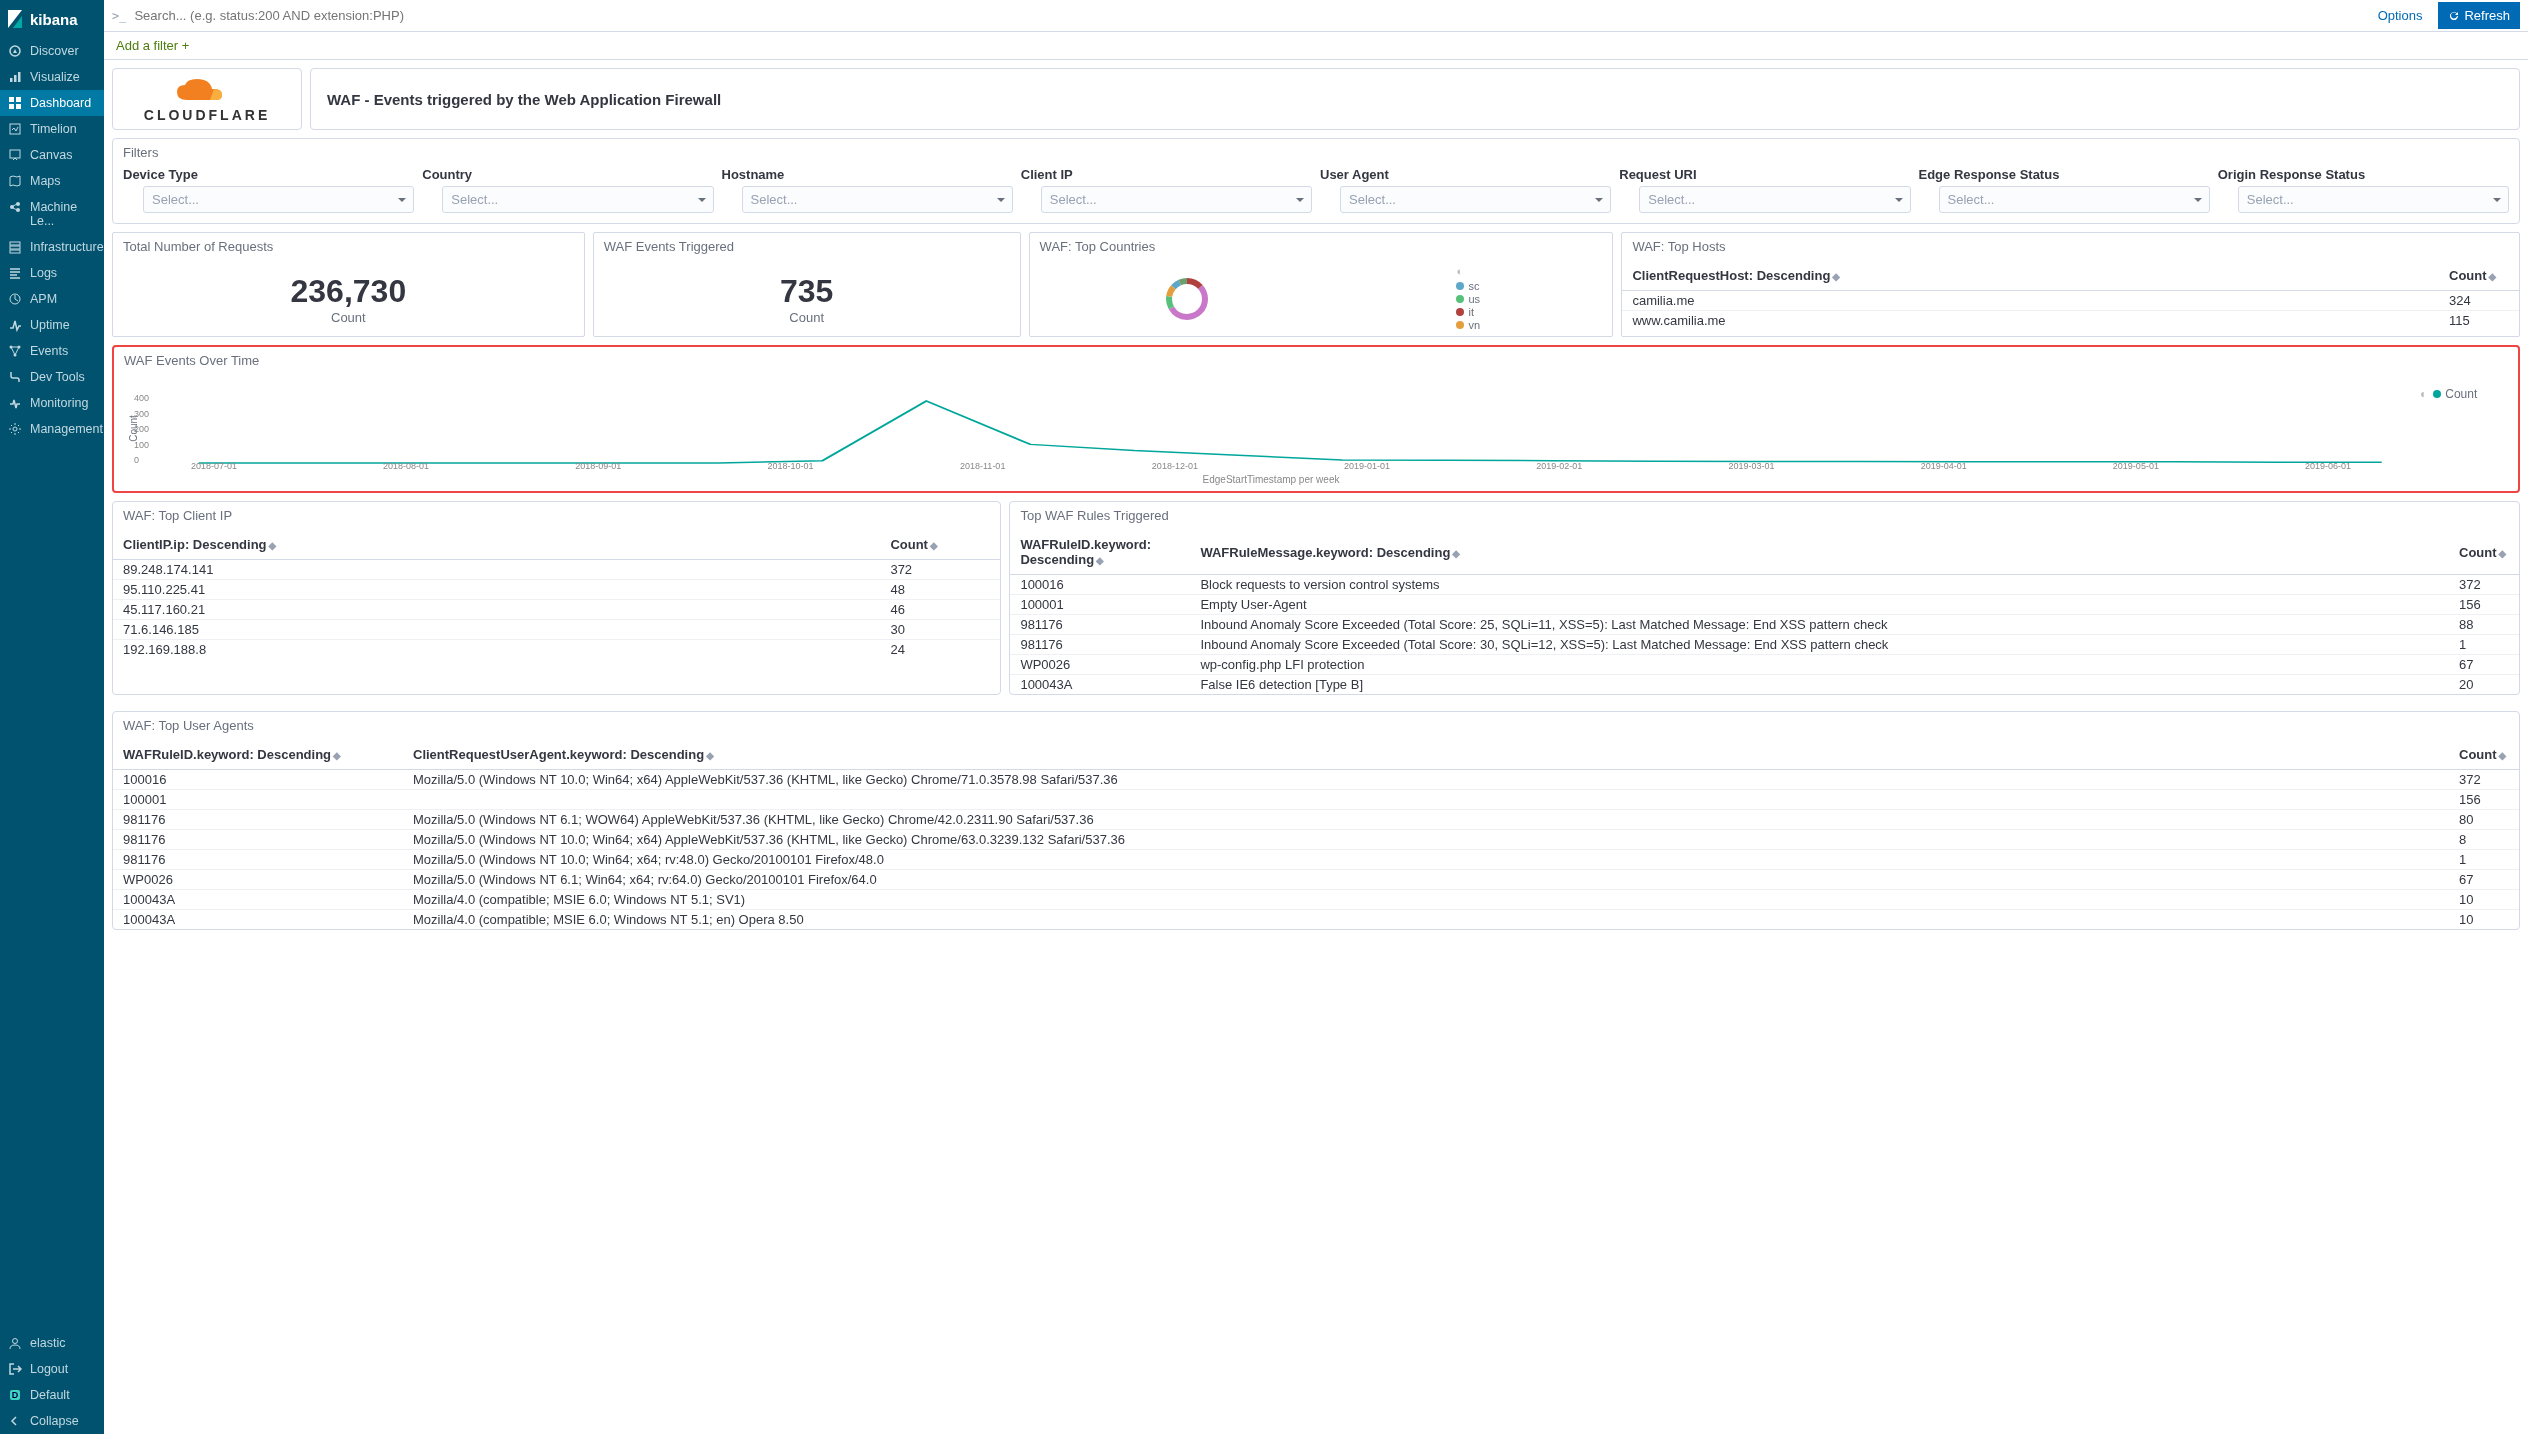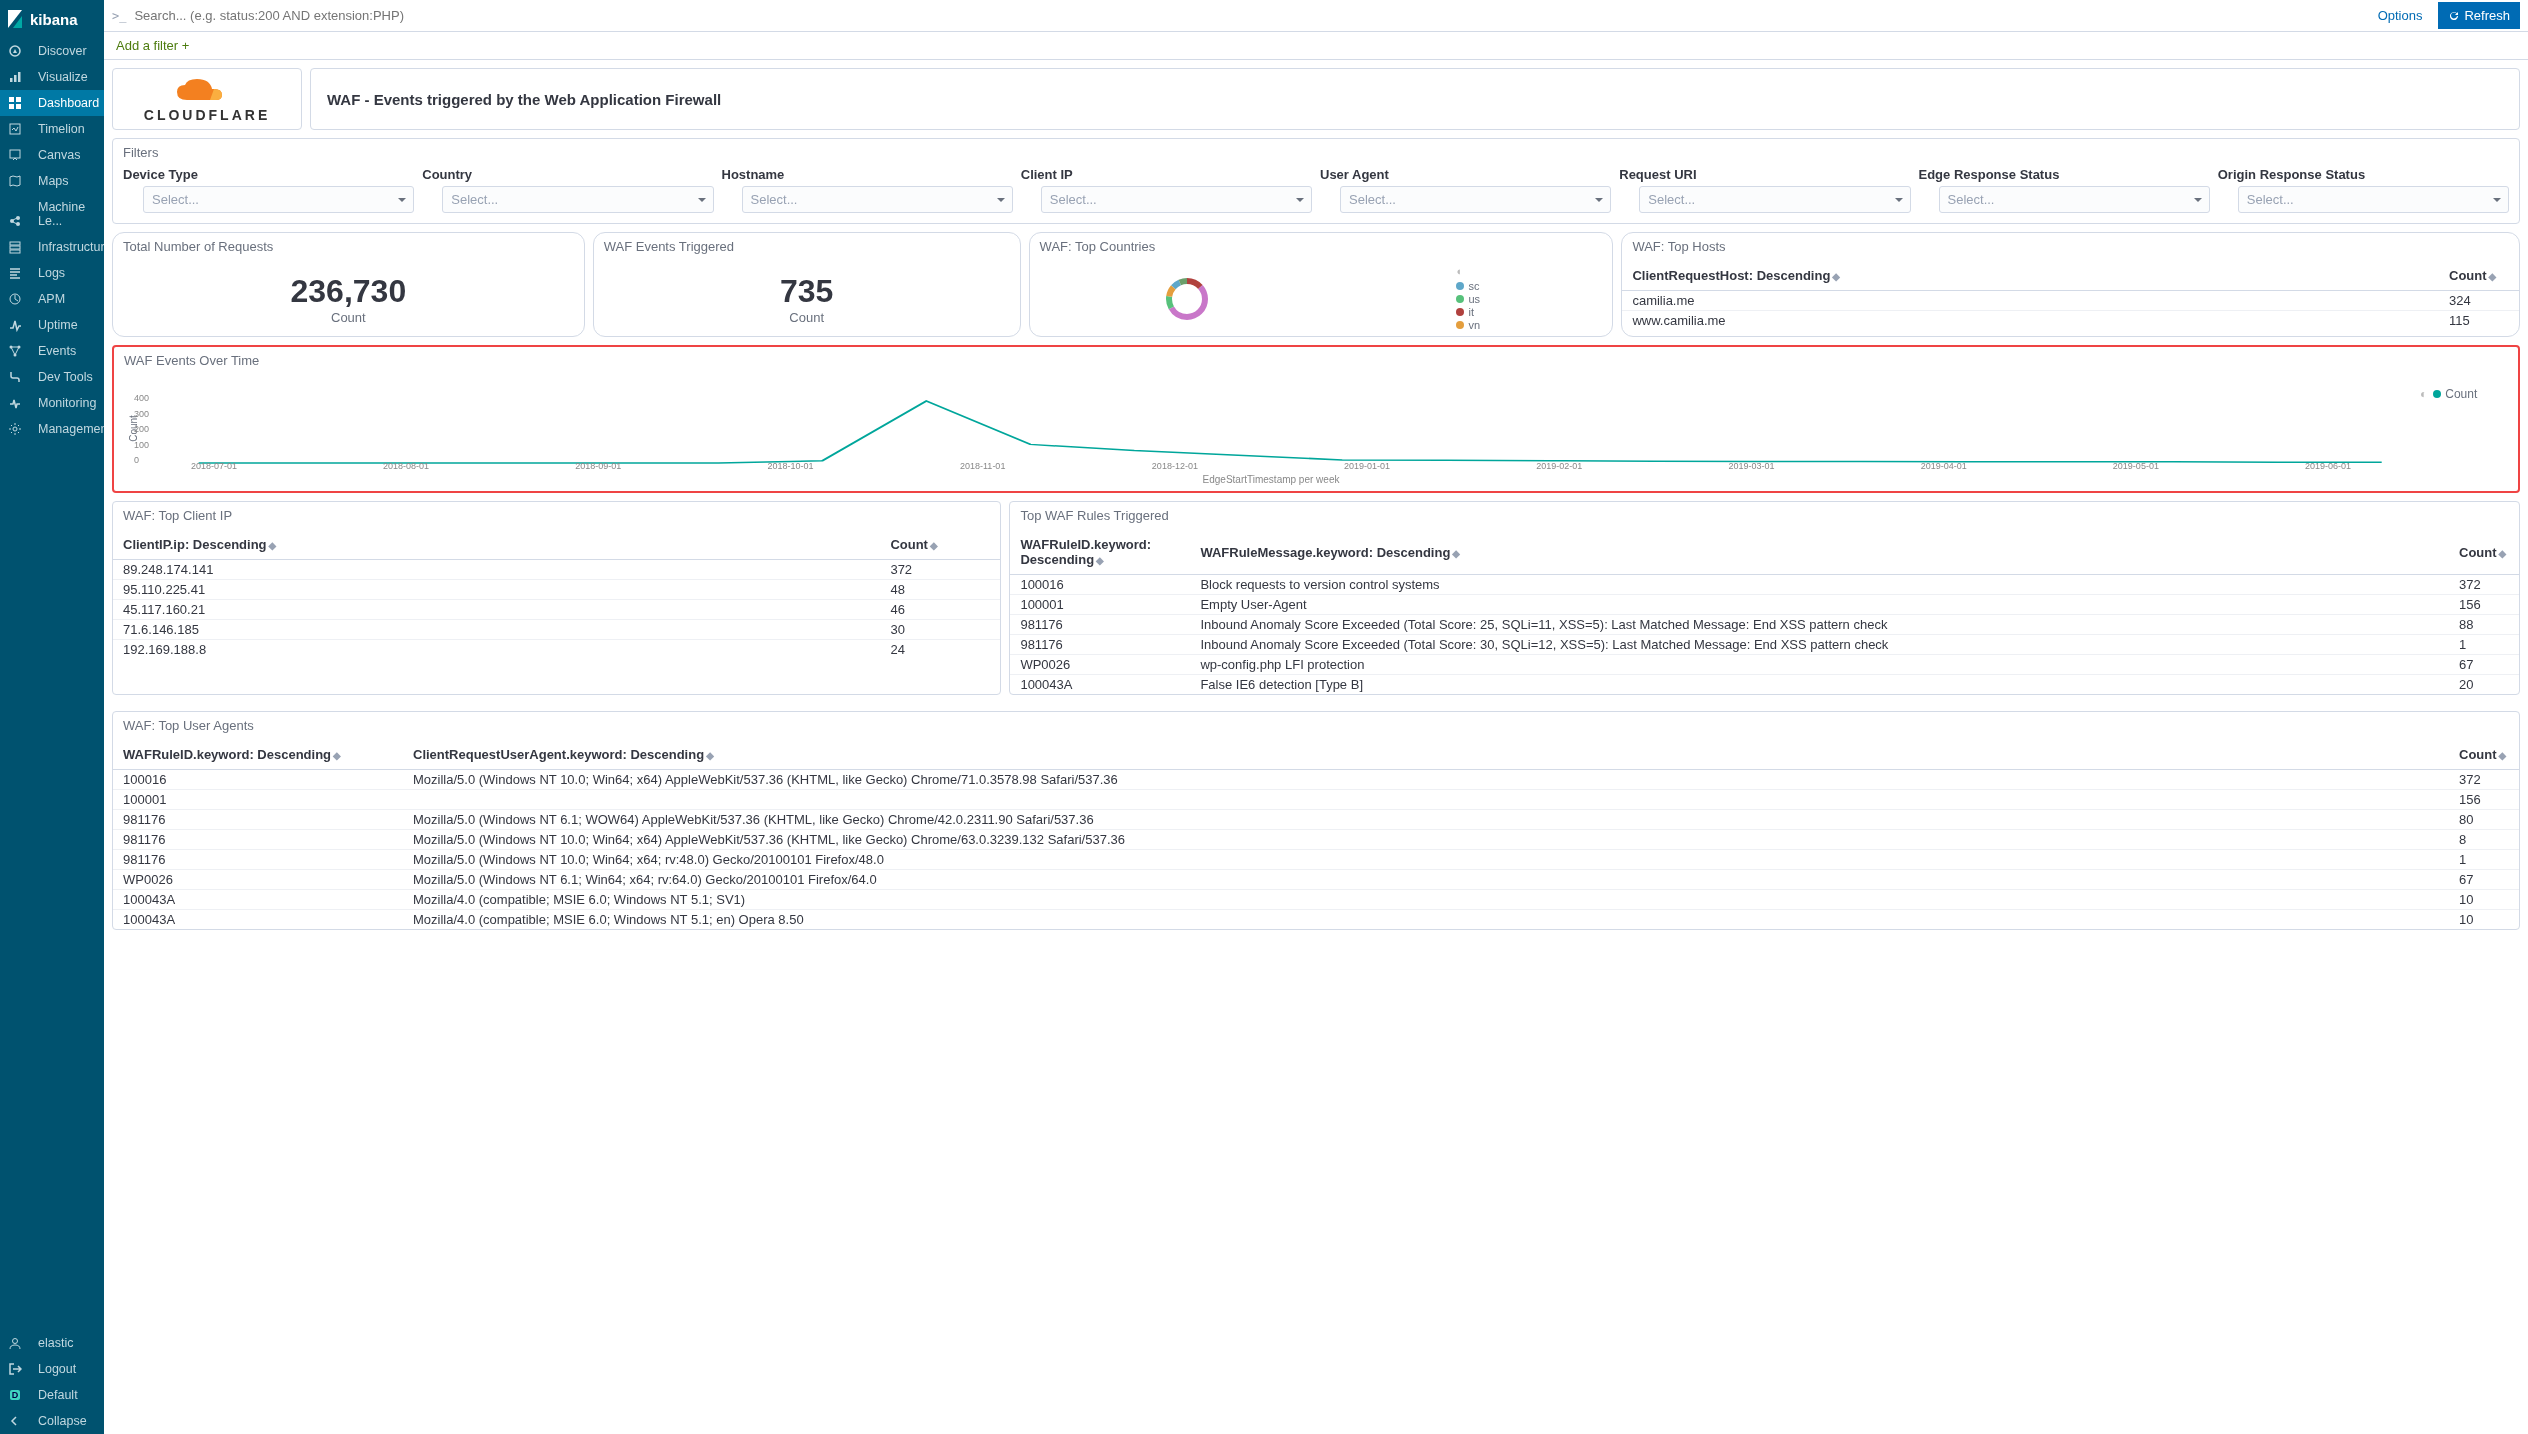--- a/index.html
+++ b/index.html
@@ -1,21 +1,21 @@
 <!DOCTYPE html>
 <html><head>
 <meta charset="utf-8">
 <style>
 * { box-sizing: border-box; margin: 0; padding: 0; }
 body { font-family: -apple-system, BlinkMacSystemFont, "Segoe UI", Helvetica, Arial, sans-serif; font-size: 13px; color: #343741; background: #f5f7fa; overflow: hidden; }
 .app { display: flex; height: 100vh; }
 .sidebar { width: 104px; background: #00526f; color: #fff; display: flex; flex-direction: column; font-size: 12.5px; }
 .sidebar-logo { display: flex; align-items: center; padding: 10px 8px; gap: 6px; color: #fff; font-weight: 600; font-size: 15px; }
 .sidebar-items { flex: 1; overflow-y: auto; }
-.sidebar-item { display: flex; align-items: flex-end; gap: 16px; padding: 6px 8px; cursor: pointer; color: #c1d8e0; }
+.sidebar-item { display: flex; align-items: flex-start; gap: 8px; padding: 6px 8px; cursor: pointer; color: #c1d8e0; }
 .sidebar-item.active { background: #0079a5; color: #fff; }
 .sidebar-icon { width: 14px; height: 14px; display: inline-flex; align-items: center; justify-content: center; flex-shrink: 0; }
 .sidebar-bottom { margin-top: auto; }
 .main { flex: 1; display: flex; flex-direction: column; overflow: hidden; }
 .topbar { display: flex; align-items: center; height: 32px; border-bottom: 1px solid #d3dae6; background: #fff; padding: 0 8px; gap: 8px; }
 .search-prompt { color: #98a2b3; font-family: monospace; font-size: 12px; }
 .search-input { flex: 1; border: none; outline: none; font-size: 13px; color: #69707d; }
 .topbar-link { color: #006bb4; font-size: 13px; cursor: pointer; padding: 0 8px; }
 .refresh-btn { background: #006bb4; color: #fff; padding: 6px 10px; border: none; cursor: pointer; font-size: 13px; display: flex; align-items: center; gap: 4px; }
 .filter-bar { background: #fff; padding: 6px 12px; border-bottom: 1px solid #d3dae6; }
@@ -26,21 +26,21 @@
 .title-box { border: 1px solid #d3dae6; border-radius: 4px; padding: 16px; flex: 1; display: flex; align-items: center; font-weight: 700; font-size: 15px; }
 .panel { border: 1px solid #d3dae6; border-radius: 4px; background: #fff; margin-bottom: 8px; }
 .panel-title { padding: 6px 10px; color: #69707d; font-size: 13px; border-bottom: 1px solid transparent; }
 .filters-row { display: flex; gap: 8px; padding: 0 10px 10px; flex-wrap: wrap; }
 .filter-col { flex: 1; min-width: 140px; }
 .filter-label { font-size: 13px; font-weight: 600; color: #343741; margin-bottom: 4px; display: block; }
 .filter-select { width: 100%; border: 1px solid #d3dae6; border-radius: 3px; padding: 5px 22px 5px 8px; font-size: 13px; color: #98a2b3; background: #fbfcfd; appearance: none; position: relative; }
 .filter-wrap { position: relative; padding-left: 20px; }
 .filter-wrap::after { content: ""; position: absolute; right: 8px; top: 50%; transform: translateY(-50%); border-left: 4px solid transparent; border-right: 4px solid transparent; border-top: 4px solid #69707d; }
 .row { display: flex; gap: 8px; margin-bottom: 8px; }
-.metric-panel { flex: 1; border: 1px solid #d3dae6; border-radius: 12px; display: flex; flex-direction: column; }
+.metric-panel { flex: 1; border: 1px solid #d3dae6; border-radius: 2px; display: flex; flex-direction: column; }
 .metric-body { flex: 1; display: flex; flex-direction: column; align-items: center; justify-content: center; padding: 6px; }
 .metric-value { font-size: 32px; font-weight: 700; color: #343741; }
 .metric-label { font-size: 13px; color: #69707d; }
 .donut-body { display: flex; align-items: center; justify-content: space-around; padding: 4px 10px; }
 .legend { font-size: 11px; color: #69707d; }
 .legend-item { display: flex; align-items: center; gap: 4px; margin-bottom: 1px; }
 .legend-dot { width: 8px; height: 8px; border-radius: 50%; }
 table { width: 100%; border-collapse: collapse; font-size: 13px; }
 th { text-align: left; font-weight: 700; padding: 7px 10px; border-bottom: 1px solid #d3dae6; }
 th .sort { color: #98a2b3; font-size: 10px; margin-left: 2px; }

